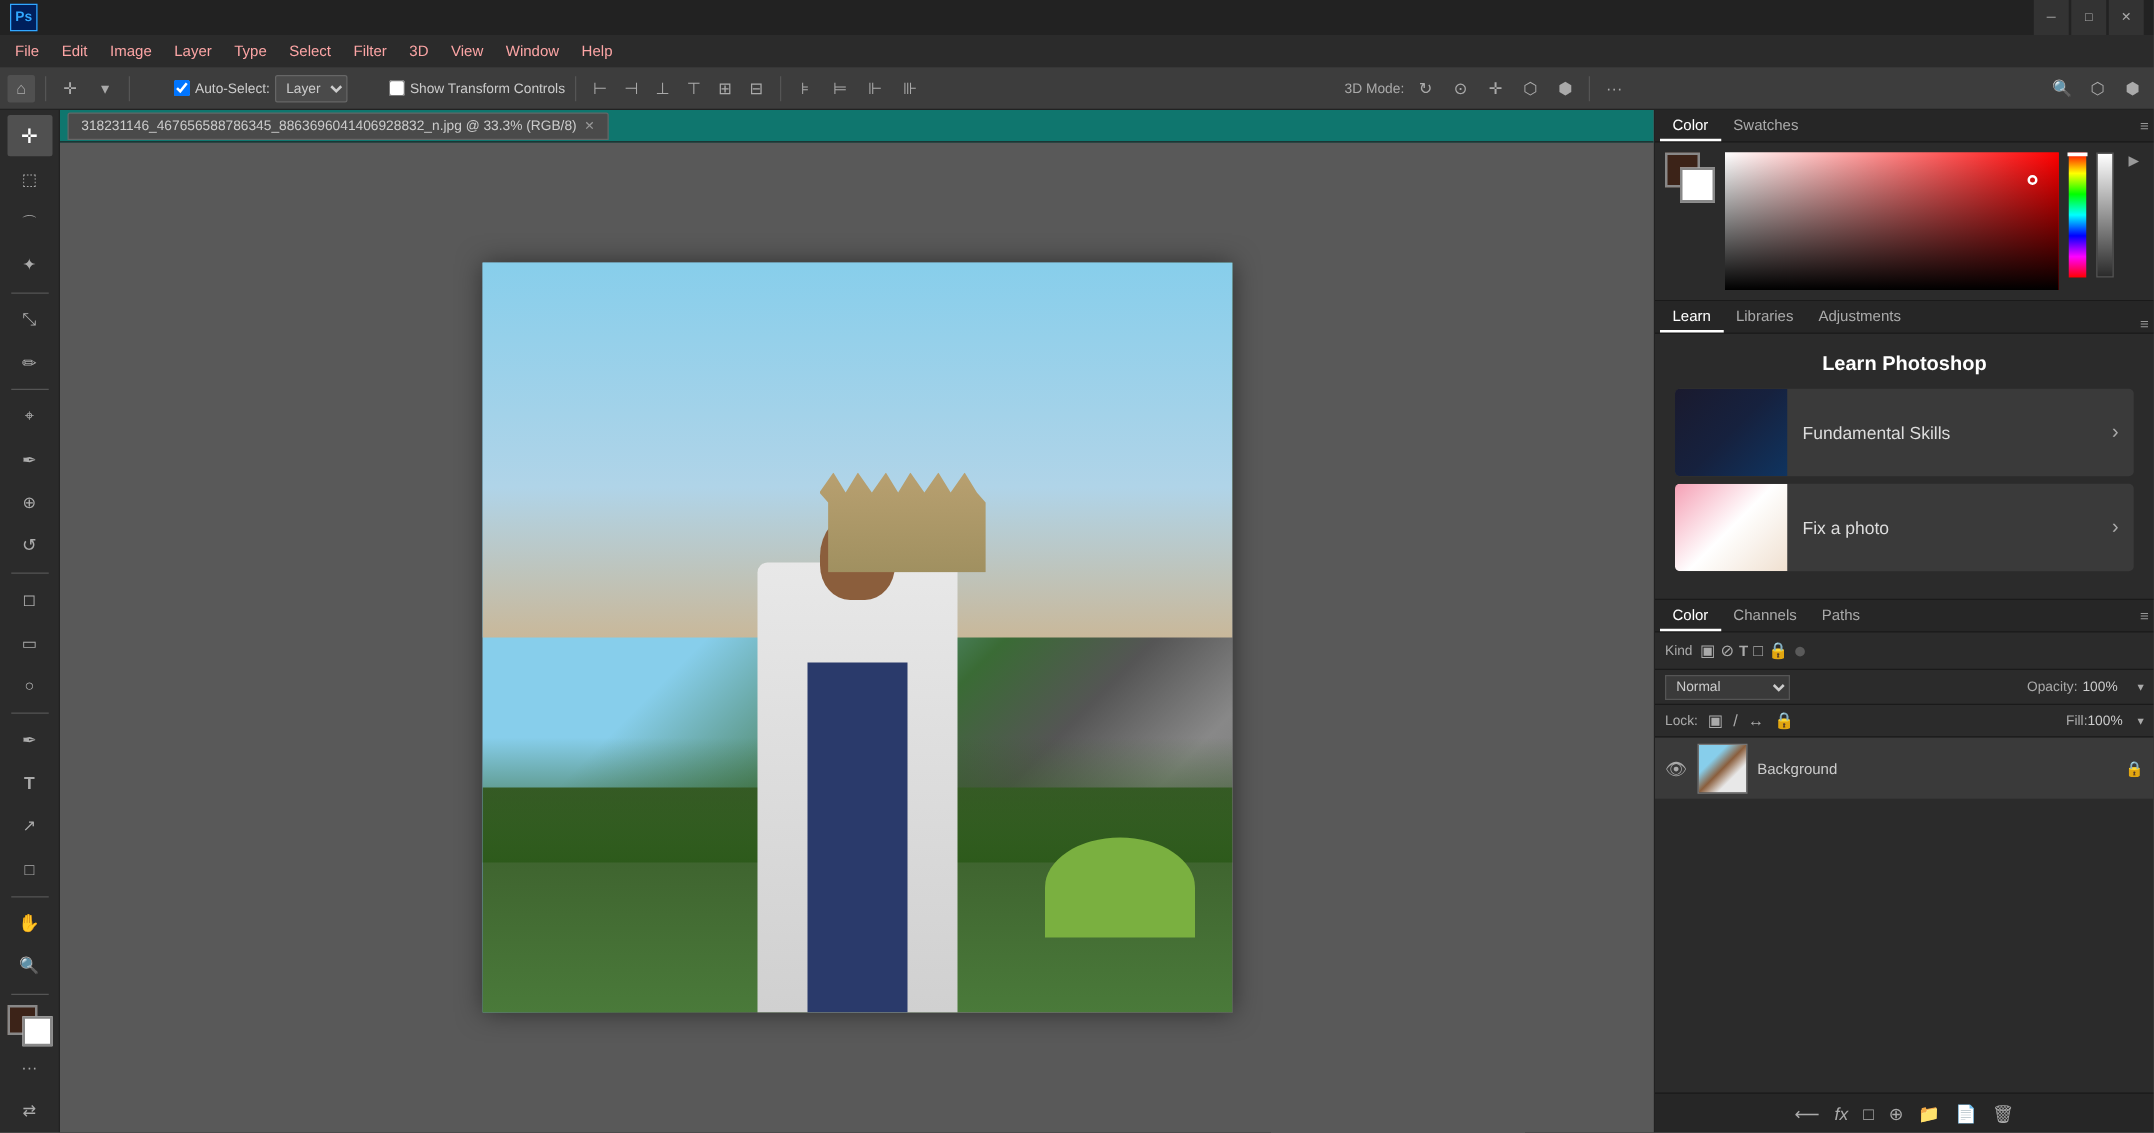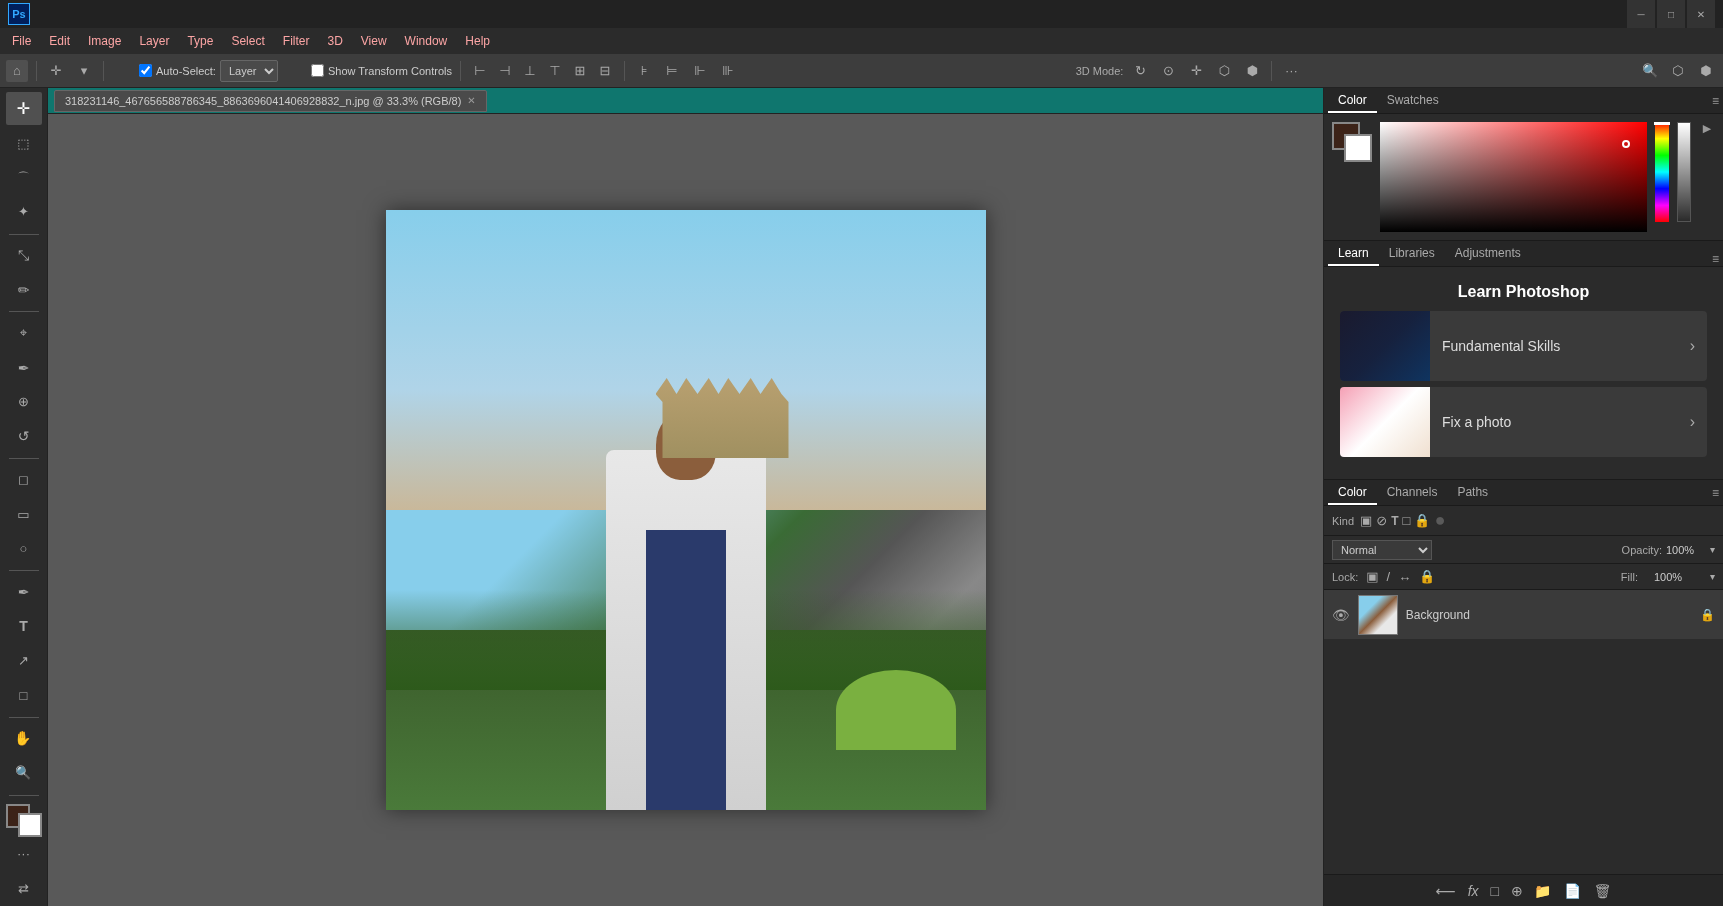--- a/index.html
+++ b/index.html
@@ -93,21 +93,21 @@
     .layers-filter { height: 30px; background: #2b2b2b; display: flex; align-items: center; padding: 0 8px; gap: 6px; border-bottom: 1px solid #1a1a1a; text-align: center; }
     .filter-icons { display: flex; gap: 4px; align-items: center; }
     .filter-icon { color: #aaa; font-size: 13px; cursor: pointer; }
     .layers-blend { height: 28px; background: #2b2b2b; display: flex; align-items: center; padding: 0 8px; gap: 8px; border-bottom: 1px solid #1a1a1a; }
     .blend-select { background: #3a3a3a; border: 1px solid #555; color: #ccc; font-size: 11px; padding: 2px 4px; flex: 1; max-width: 100px; }
     .opacity-control { display: flex; align-items: center; gap: 4px; margin-left: auto; font-size: 11px; color: #aaa; }
     .opacity-value { background: transparent; border: none; color: #ccc; font-size: 11px; width: 40px; }
     .layers-lock { height: 26px; background: #2b2b2b; display: flex; align-items: center; padding: 0 8px; gap: 8px; border-bottom: 1px solid #1a1a1a; }
     .lock-icons { display: flex; gap: 8px; }
     .lock-icon { color: #aaa; font-size: 13px; cursor: pointer; }
-    .fill-control { margin-left: auto; display: flex; gap: 16px; font-size: 11px; color: #aaa; padding-left: 48px; }
+    .fill-control { margin-left: auto; display: flex; gap: 0; font-size: 11px; color: #aaa; padding-left: 48px; }
     .layers-list { flex: 1; overflow-y: auto; }
     .layer-row { height: 50px; display: flex; align-items: center; padding: 0 8px; gap: 8px; background: #3a3a3a; border-bottom: 1px solid #2b2b2b; cursor: pointer; }
     .layer-eye { color: #aaa; cursor: pointer; font-size: 14px; }
     .layer-thumb { width: 40px; height: 40px; background: #555; border: 1px solid #777; flex-shrink: 0; overflow: hidden; }
     .layer-name { flex: 1; font-size: 12px; color: #ccc; }
     .layer-lock { color: #aaa; font-size: 12px; }
     .layers-bottom { height: 32px; background: #262626; display: flex; align-items: center; justify-content: center; gap: 12px; border-top: 1px solid #1a1a1a; padding: 0 8px; }
     .layers-bottom-btn { color: #aaa; cursor: pointer; font-size: 14px; }
 
     

